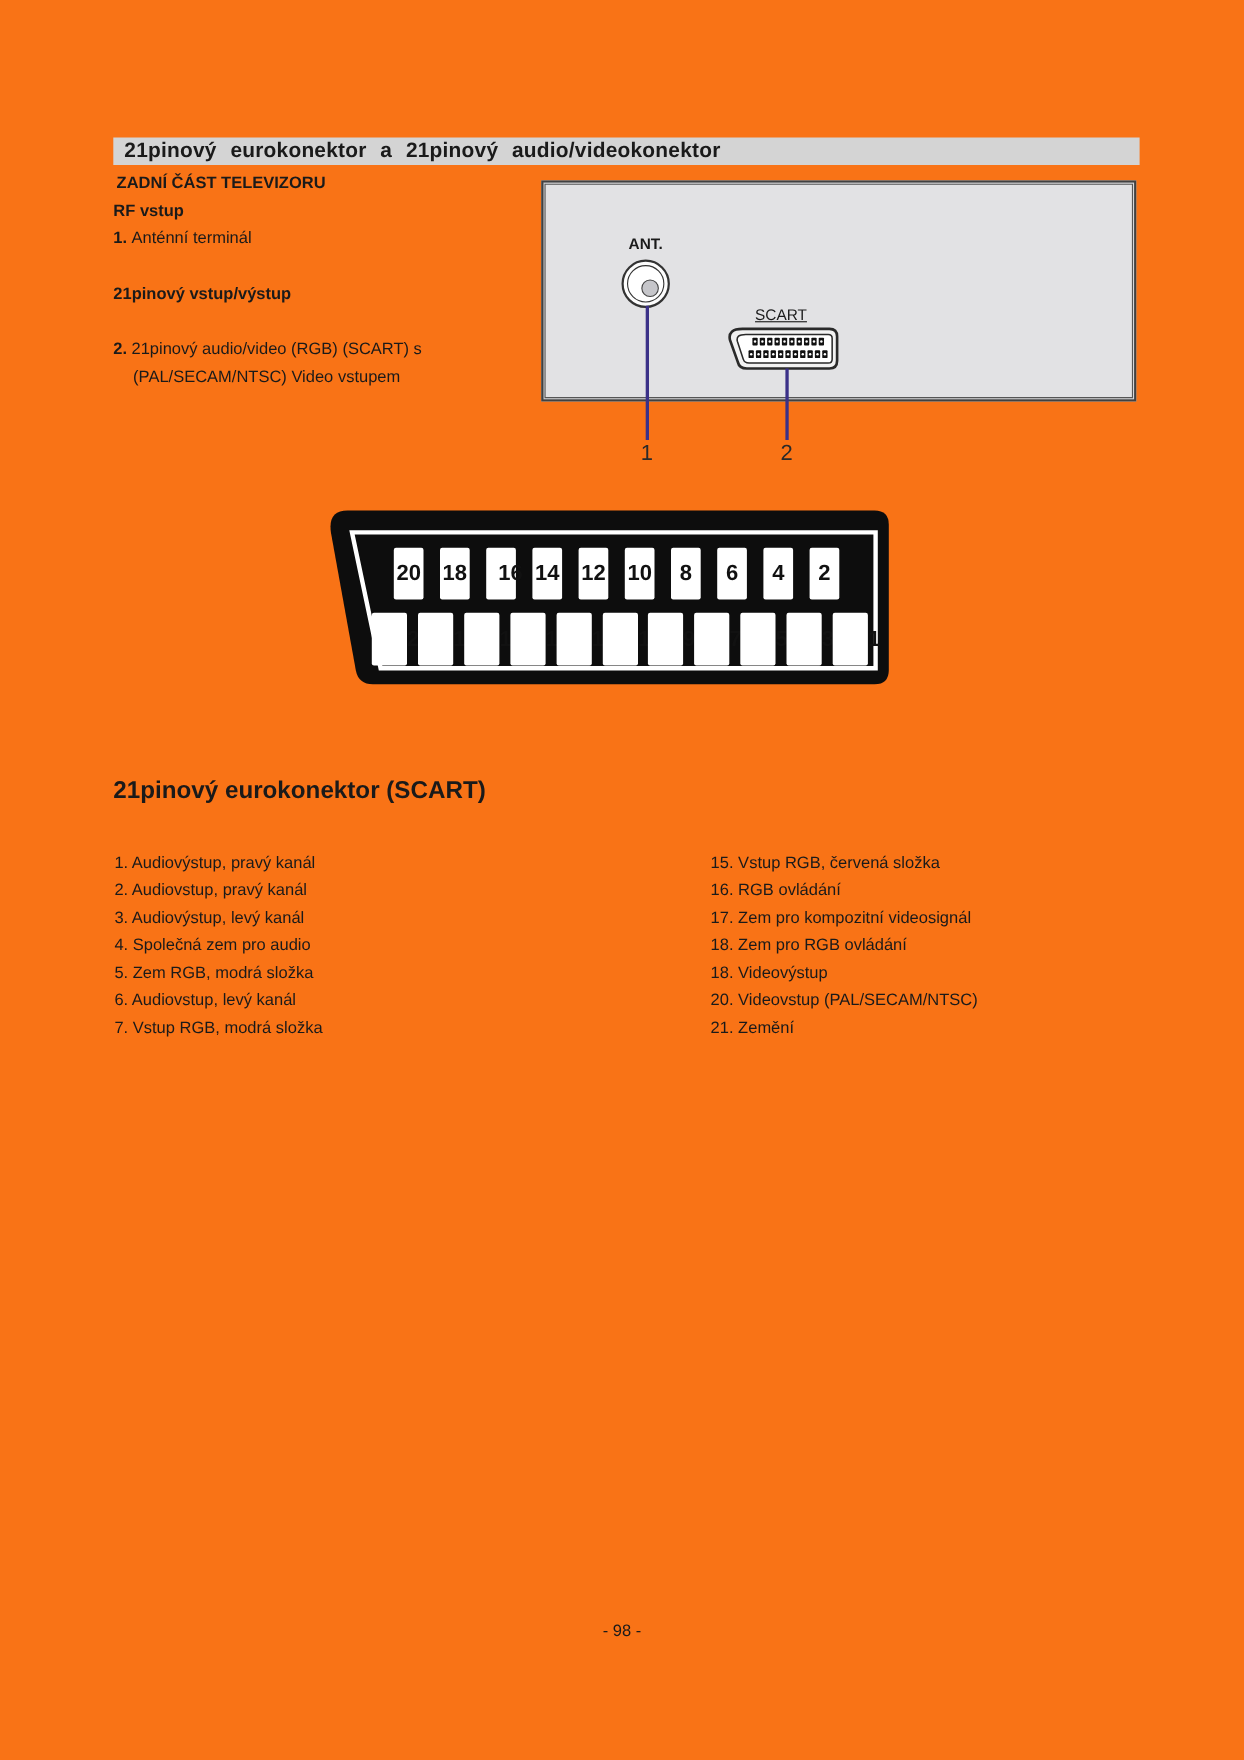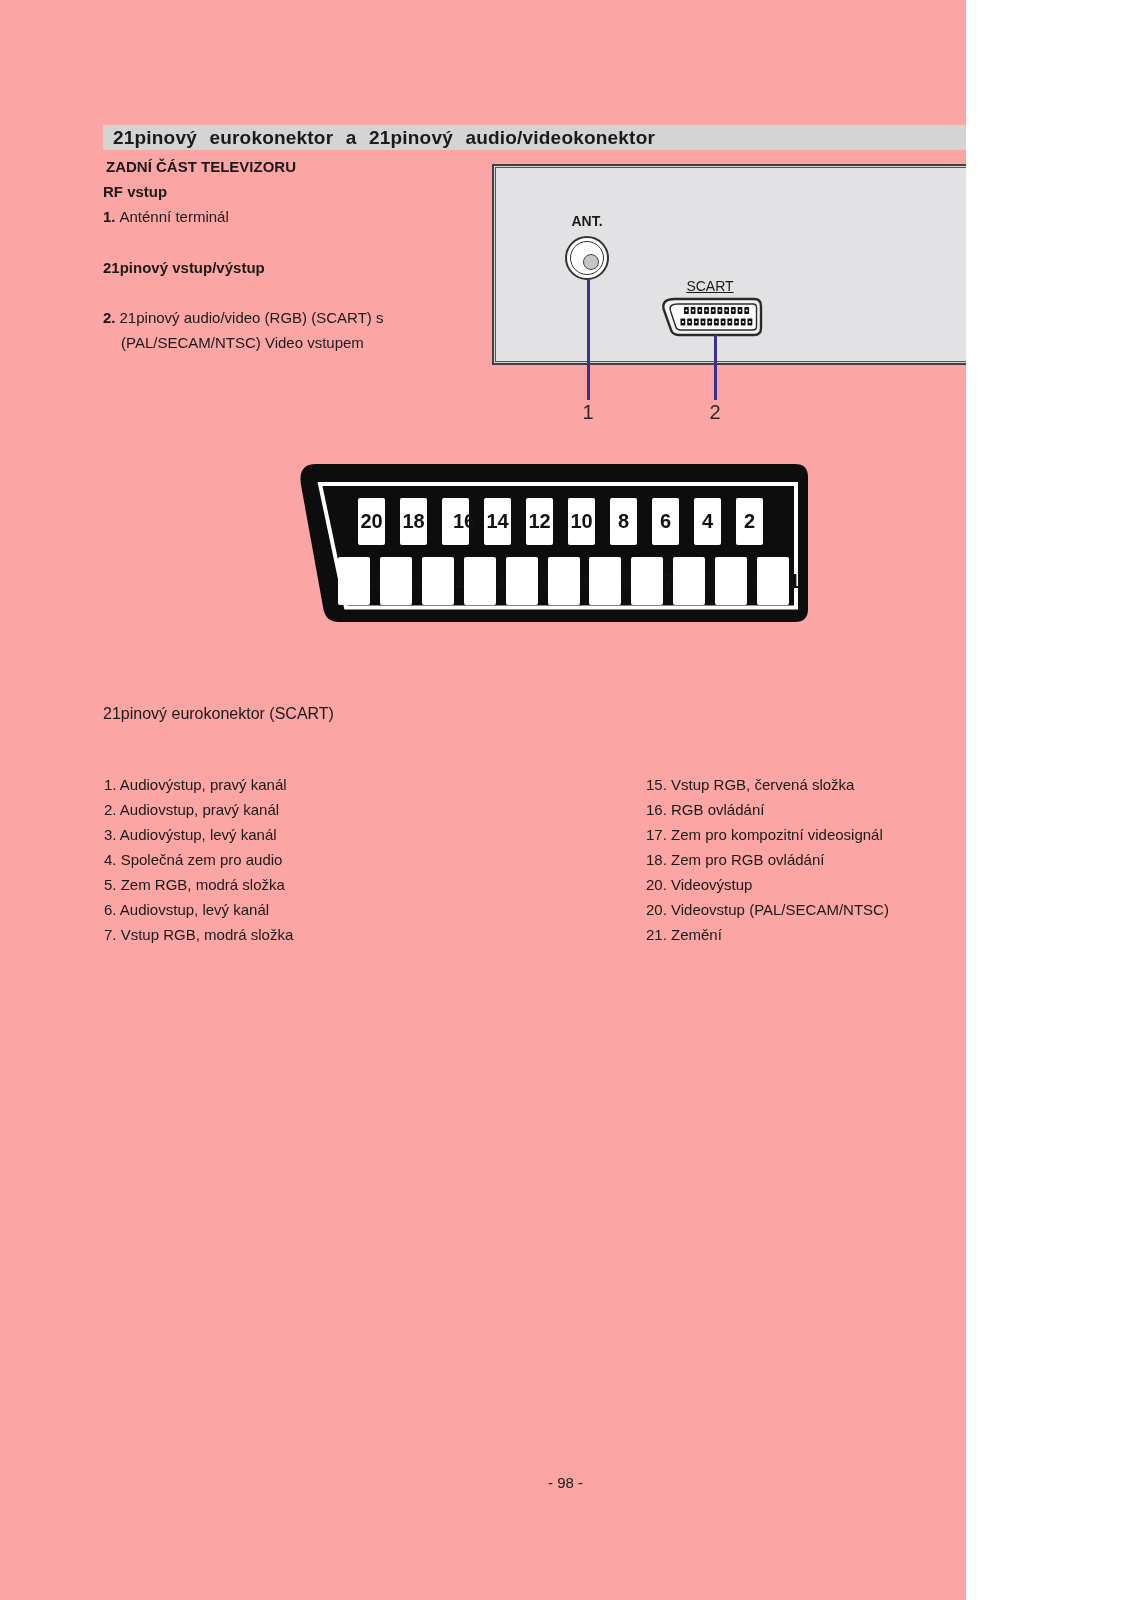--- a/index.html
+++ b/index.html
@@ -6,22 +6,22 @@
     --accent:#3b3188;
     --bar-bg:#d4d4d4;
     --panel-bg:#e2e2e4;
     --ink:#1a1a1a;
     --diagram-black:#0d0d0d;
   }
   *{margin:0;padding:0;box-sizing:border-box;}
   html,body{background:#ffffff;}
   .page{
     position:relative;
-    width:966px;height:1600px;
-    background:#fca5a5;
+    width:1131px;height:1600px;
+    background:#f97316;
     font-family:"Liberation Sans", sans-serif;
     color:var(--ink);
     overflow:hidden;
   }
   .title-bar{
     position:absolute;left:103px;top:125px;width:933px;height:25px;
     background:var(--bar-bg);
     font-size:19px;font-weight:bold;line-height:25px;
     padding-left:10px;
     word-spacing:7px;
@@ -70,21 +70,21 @@
   .scart-diagram svg{position:absolute;left:0;top:0;}
   .pin-box{
     position:absolute;background:#ffffff;color:#111;
     font-weight:bold;font-size:20px;text-align:center;
     border-radius:2px;
   }
   .pin-box.top{width:27px;height:47px;line-height:47px;top:38px;}
   .pin-box.bottom{width:26px;height:48px;line-height:48px;top:97px;padding-left:32px;}
   .pinout-heading{
     position:absolute;left:103px;top:705px;
-    font-size:16px;font-weight:normal;white-space:nowrap;
+    font-size:22px;font-weight:bold;white-space:nowrap;
   }
   .pin-col{position:absolute;top:772px;font-size:15px;}
   .pin-row{line-height:25px;white-space:pre;}
   .page-number{
     position:absolute;left:0;top:1474px;width:1131px;
     text-align:center;font-size:15px;
   }
 </style>
 </head>
 <body>
@@ -205,20 +205,20 @@
       <div class="pin-row">4. Společná zem pro audio</div>
       <div class="pin-row">5. Zem RGB, modrá složka</div>
       <div class="pin-row">6. Audiovstup, levý kanál</div>
       <div class="pin-row">7. Vstup RGB, modrá složka</div>
     </div>
   <div class="pin-col" style="left:646px;">
       <div class="pin-row">15. Vstup RGB, červená složka</div>
       <div class="pin-row">16. RGB ovládání</div>
       <div class="pin-row">17. Zem pro kompozitní videosignál</div>
       <div class="pin-row">18. Zem pro RGB ovládání</div>
-      <div class="pin-row">20. Videovýstup</div>
+      <div class="pin-row">18. Videovýstup</div>
       <div class="pin-row">20. Videovstup (PAL/SECAM/NTSC)</div>
       <div class="pin-row">21. Zemění</div>
     </div>
 
   <div class="page-number">- 98 -</div>
 
 </div>
 
 </body></html>

